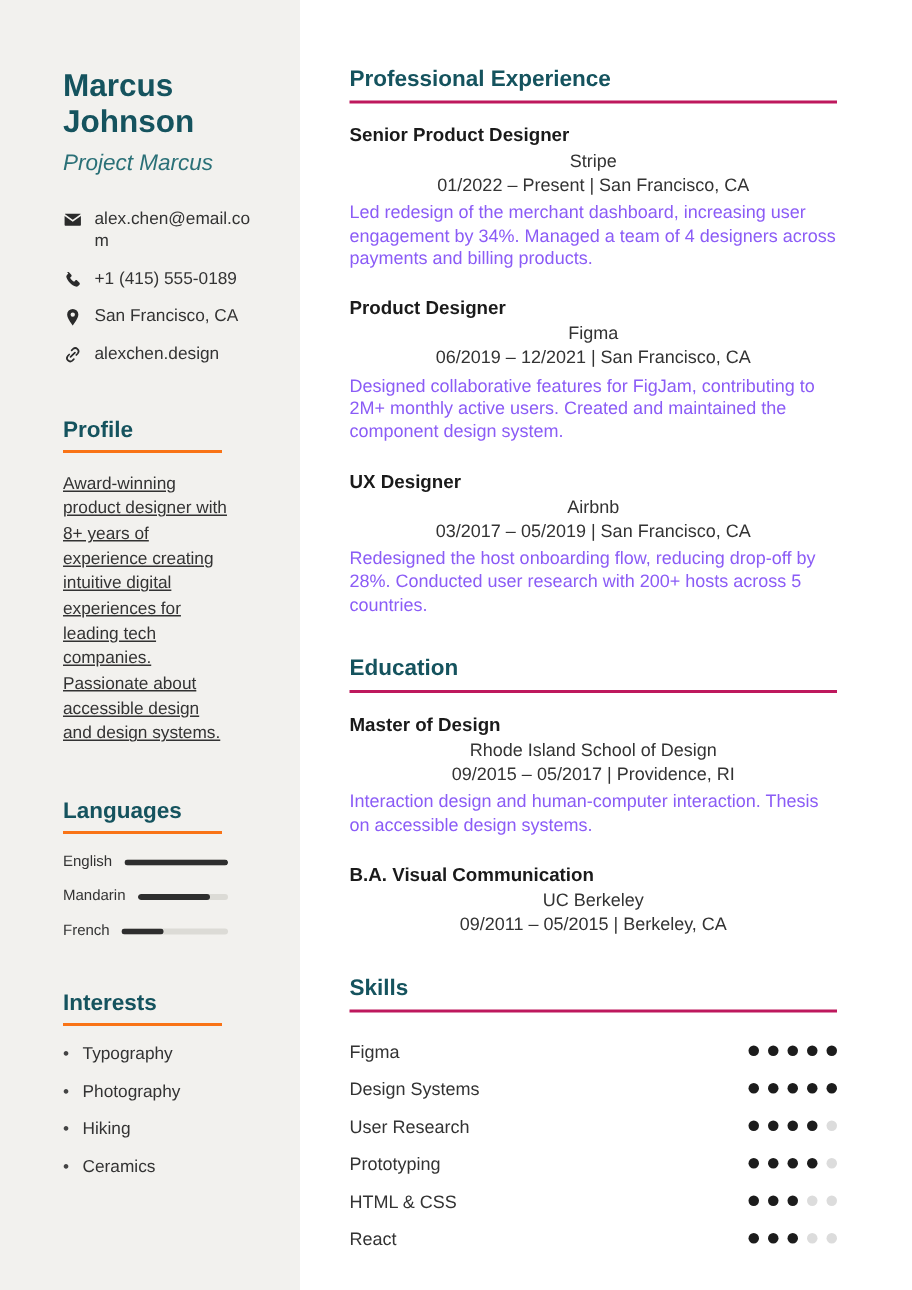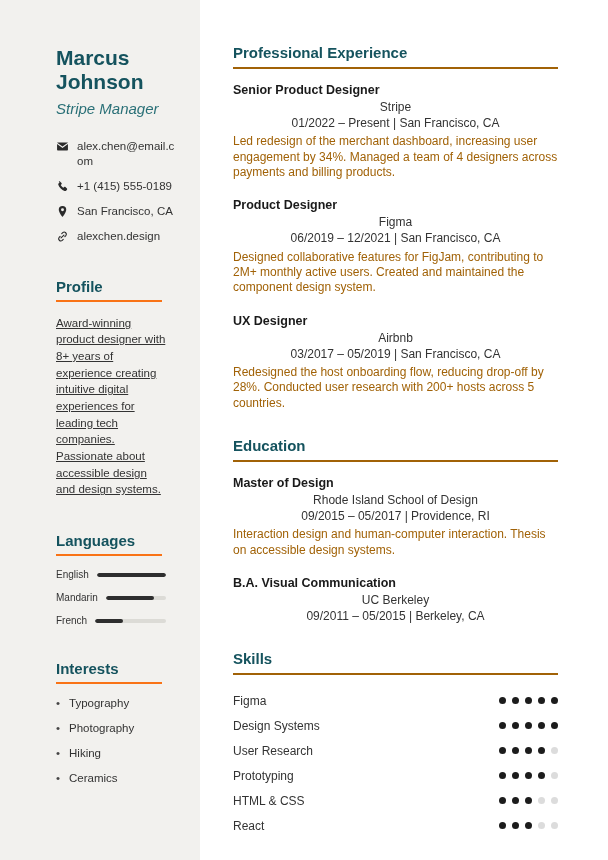--- a/index.html
+++ b/index.html
@@ -2,21 +2,21 @@
 <html><head>
 <meta charset="utf-8">
 <style>
   html,body{margin:0;padding:0;background:#fff;}
   body{width:608px;height:860px;font-family:"Liberation Sans",sans-serif;color:#333;
        -webkit-font-smoothing:antialiased;}
   .page{display:flex;width:608px;height:860px;overflow:hidden;background:#fff;}
 
   
   .sidebar{width:200px;box-sizing:border-box;background:#f2f1ee;
-           padding:46px 20px 30px 56px;flex-shrink:0;}
+           padding:46px 20px 30px 42px;flex-shrink:0;}
   .name{margin:0;font-size:21px;line-height:1.12;font-weight:700;color:#15535e;
         max-width:110px;}
   .role{margin-top:7px;font-size:15px;font-style:italic;color:#2a7077;}
   .contact{margin-top:22px;}
   .contact-item{display:flex;align-items:flex-start;gap:8px;margin-bottom:10px;
                 font-size:11.5px;color:#333;line-height:1.3;}
   .contact-item .ci{width:13px;height:13px;flex-shrink:0;color:#2b2b2b;margin-top:1px;}
   .contact-item .ci svg{width:13px;height:13px;display:block;}
   .contact-item .ct{overflow-wrap:anywhere;max-width:110px;}
 
@@ -31,42 +31,42 @@
   .bar{flex:1;height:4px;background:#dcdbd6;margin-left:8px;border-radius:2px;overflow:hidden;}
   .bar-fill{height:100%;background:#2e2e2e;border-radius:2px;}
 
   .interest-row{display:flex;gap:9px;margin-bottom:11px;font-size:11.5px;color:#333;}
   .interest-row .bullet{color:#444;line-height:1.2;}
 
   
   .main{flex:1;box-sizing:border-box;padding:44px 50px 30px 33px;background:#fff;}
   .main-section{margin-bottom:26px;}
   .main-heading{font-size:15px;font-weight:700;color:#15535e;margin:0 0 13px 0;
-                border-bottom:2px solid #a16207;padding-bottom:6px;}
+                border-bottom:2px solid #be185d;padding-bottom:6px;}
   .entry{margin-bottom:17px;}
   .entry-title{font-size:12.5px;font-weight:700;color:#1a1a1a;line-height:1.35;}
   .entry-org,.entry-meta{font-size:12px;color:#333;line-height:1.35;text-align:center;}
-  .entry-desc{font-size:12px;color:#a16207;line-height:1.28;margin-top:3px;max-width:330px;}
+  .entry-desc{font-size:12px;color:#8b5cf6;line-height:1.28;margin-top:3px;max-width:330px;}
   .entry-desc:empty{display:none;}
 
   .skill-row{display:flex;justify-content:space-between;align-items:center;
              padding:5.5px 0;}
   .skill-label{font-size:12px;color:#333;}
   .dots{display:flex;align-items:center;}
   .dot{width:7px;height:7px;border-radius:50%;background:#dcdcdc;margin-left:6px;}
   .dot.filled{background:#1c1c1c;}
 </style>
 </head>
 <body>
 
 <div class="page">
 
   <aside class="sidebar">
     <h1 class="name">Marcus Johnson</h1>
-    <div class="role">Stripe Manager</div>
+    <div class="role">Project Marcus</div>
 
     <div class="contact">
 
         <div class="contact-item">
           <span class="ci">
             <svg viewBox="0 0 16 16">
               <path fill="currentColor" d="M1.3 5v7.1c0 .5.4.9.9.9h11.6c.5 0 .9-.4.9-.9V5L8 9.7 1.3 5zM2.2 3h11.6c.3 0 .6.1.8.3L8 8.1 1.4 3.3c.2-.2.5-.3.8-.3z"></path>
             </svg>
           </span>
           <span class="ct">alex.chen@email.com</span>

